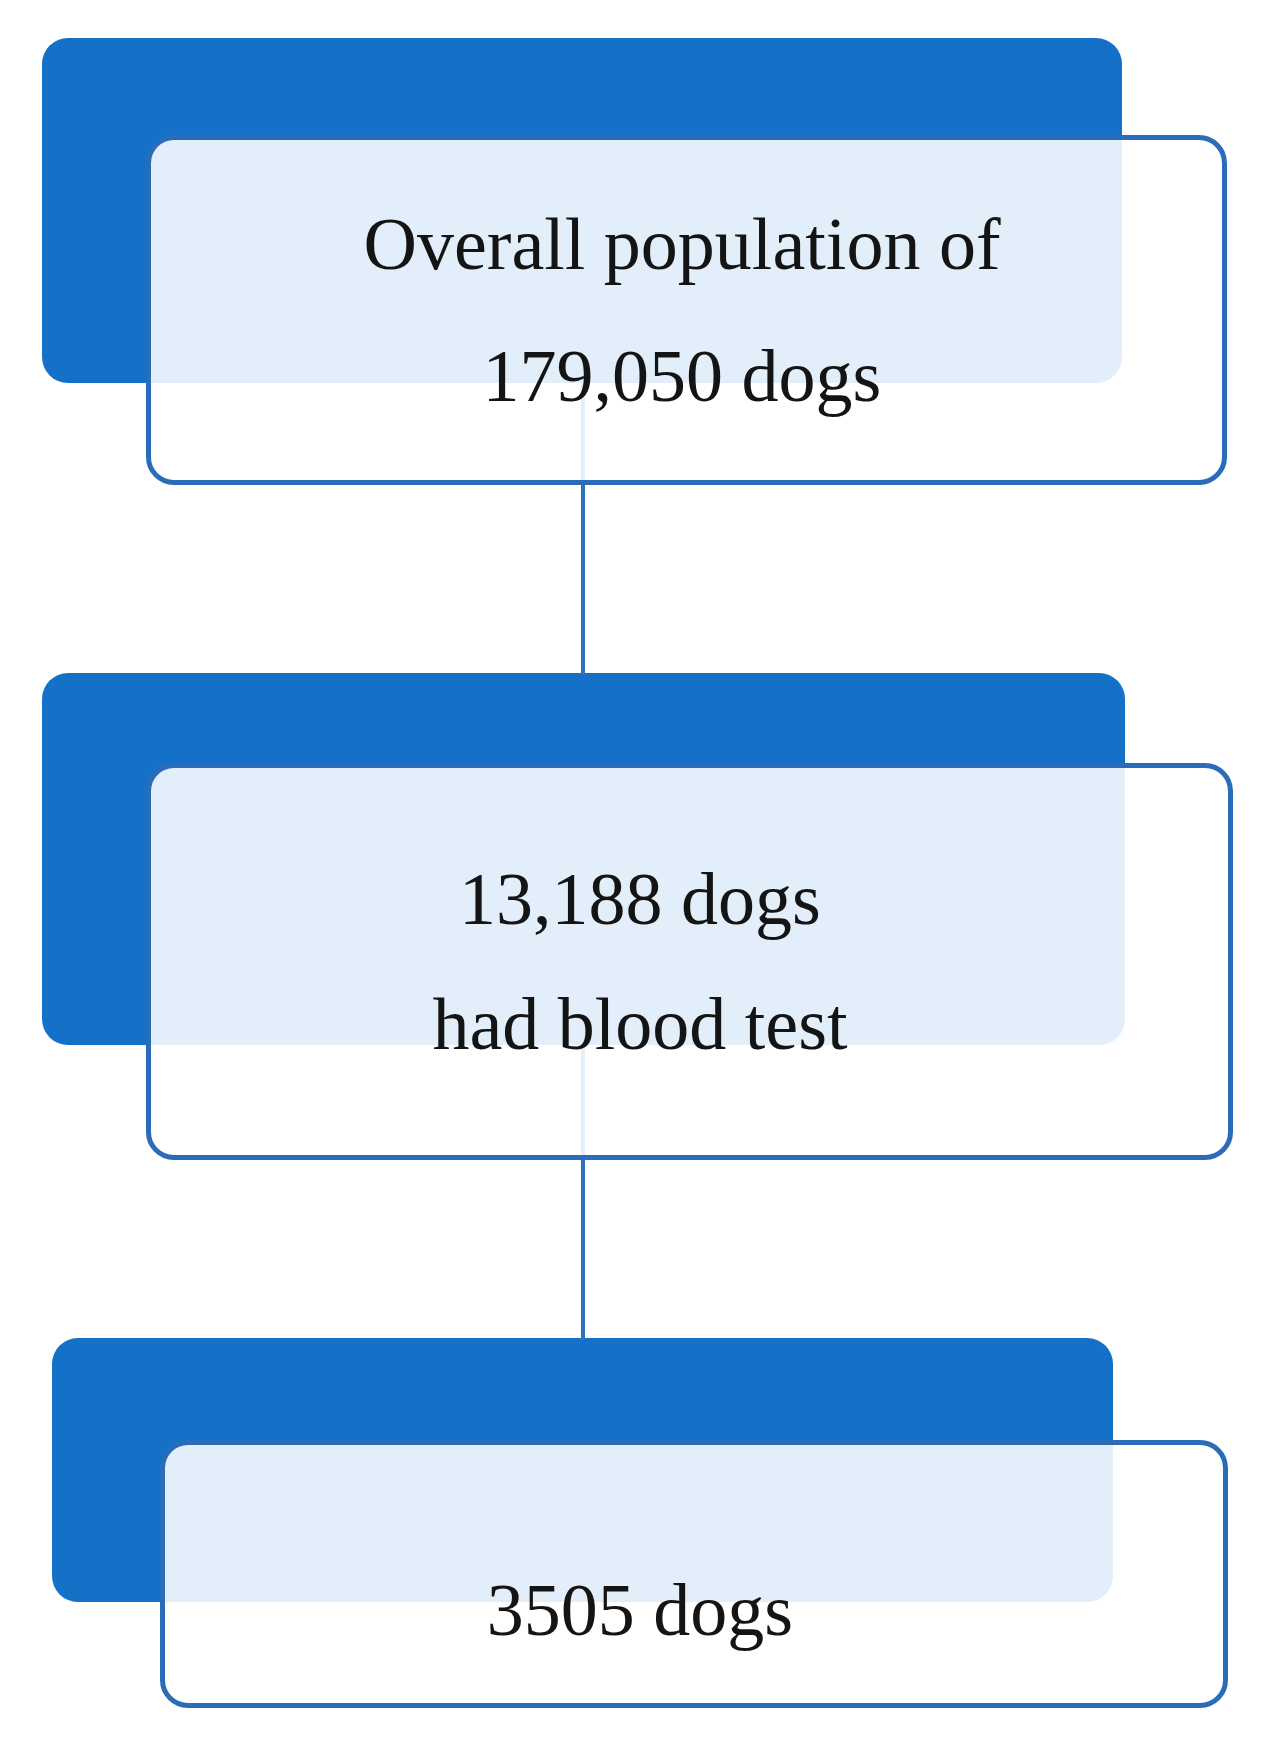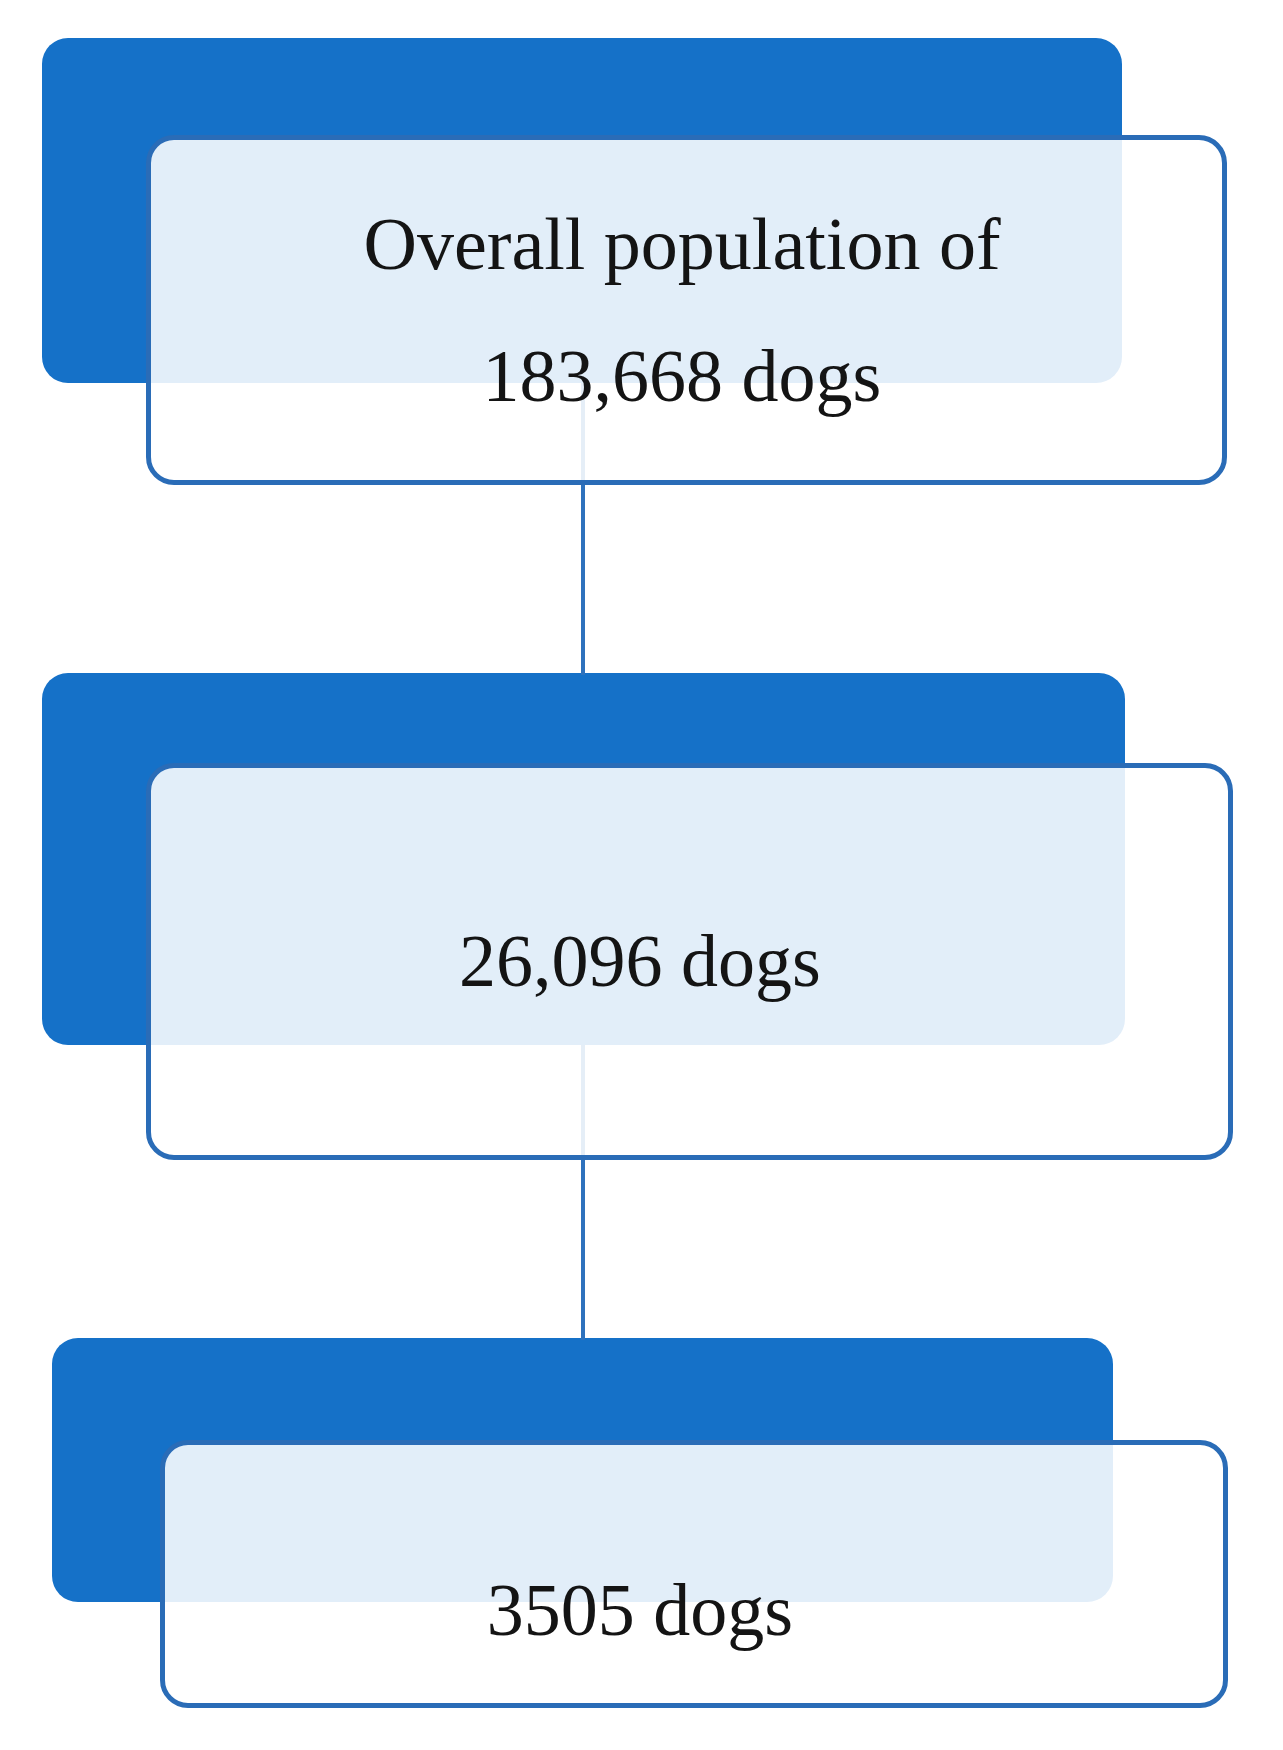--- a/index.html
+++ b/index.html
@@ -52,30 +52,31 @@
 <body>
 
 <div class="canvas">
 
   <div>
     <div class="back" style="left:42px;top:38px;width:1080px;height:345px;"></div>
     <div class="connector" style="left:581px;top:383px;height:292px;"></div>
     <div class="card" style="left:146px;top:135px;width:1081px;height:350px;"></div>
     <div class="label lh-1" style="left:137px;top:135px;width:1090px;height:350px;">
       <span>Overall population of</span>
-      <span>183,668 dogs</span>
+      <span>179,050 dogs</span>
     </div>
   </div>
 
   <div>
     <div class="back" style="left:42px;top:673px;width:1083px;height:372px;"></div>
     <div class="connector" style="left:581px;top:1045px;height:295px;"></div>
     <div class="card" style="left:146px;top:763px;width:1087px;height:397px;"></div>
     <div class="label lh-2" style="left:100px;top:763px;width:1080px;height:397px;">
-      <span>26,096 dogs</span>
+      <span>13,188 dogs</span>
+      <span>had blood test</span>
     </div>
   </div>
 
   <div>
     <div class="back" style="left:52px;top:1338px;width:1061px;height:264px;"></div>
     <div class="card" style="left:160px;top:1440px;width:1068px;height:268px;"></div>
     <div class="label lh-3" style="left:100px;top:1440px;width:1080px;height:268px;margin-top:36px;">
       <span>3505 dogs</span>
     </div>
   </div>

